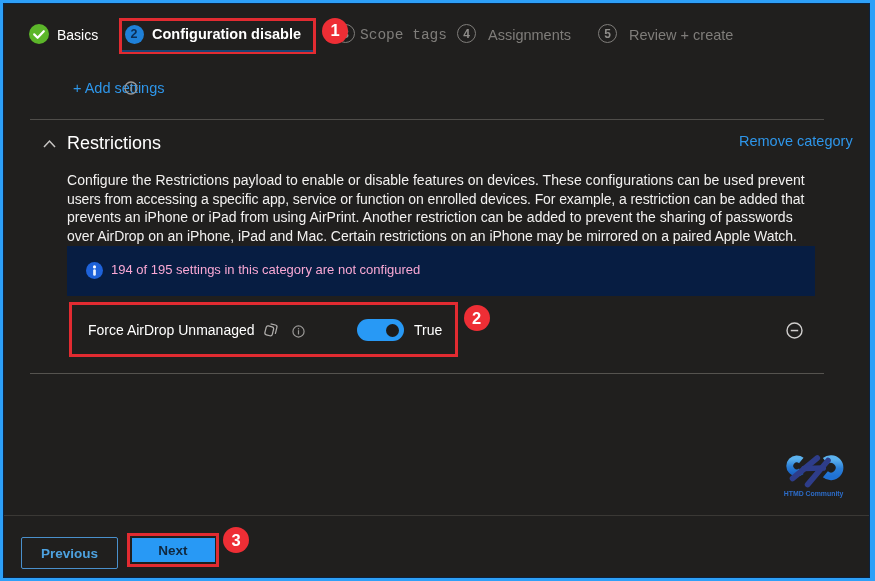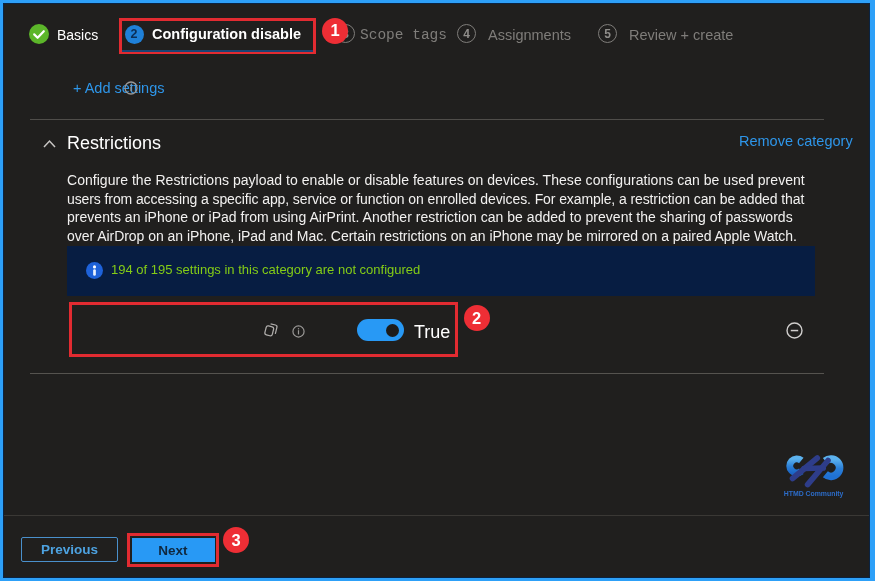--- a/index.html
+++ b/index.html
@@ -70,42 +70,43 @@
 </div>
 
 <div class="abs" style="left:63.5px; top:243px; width:748px; height:50px; background:#071d42;"></div>
 <div class="abs" style="left:83px; top:259px;">
   <svg width="17" height="17" viewBox="0 0 17 17">
     <circle cx="8.5" cy="8.5" r="8.5" fill="#1e62d9"></circle>
     <circle cx="8.5" cy="4.9" r="1.55" fill="#fff"></circle>
     <rect x="7.15" y="7.3" width="2.7" height="6.4" rx="1.3" fill="#eaf2ff"></rect>
   </svg>
 </div>
-<div class="abs" style="left:108px; top:259px; font-size:13px; color:#84cc16;">194 of 195 settings in this category are not configured</div>
+<div class="abs" style="left:108px; top:259px; font-size:13px; color:#f9a8d4;">194 of 195 settings in this category are not configured</div>
 
 <div class="abs" style="left:66px; top:299px; width:389px; height:55px; border:3px solid #e22b31;"></div>
+<div class="abs" style="left:85px; top:318.5px; font-size:14px; color:#ffffff;">Force AirDrop Unmanaged</div>
 <div class="abs" style="left:261px; top:319.5px;">
   <svg width="15" height="15" viewBox="0 0 15 15">
     <g transform="rotate(14 7.5 7.5)">
     <rect x="1.6" y="3.8" width="7.6" height="9.2" rx="2" stroke="#b0aeac" stroke-width="1.25" fill="none"></rect>
     <path d="M5 1.2 h5 a2 2 0 0 1 2 2 v6.6" stroke="#b0aeac" stroke-width="1.25" fill="none"></path>
     </g>
   </svg>
 </div>
 <div class="abs" style="left:289px; top:321px;">
   <svg width="13" height="13" viewBox="0 0 14 14">
         <circle cx="7" cy="7" r="6" stroke="#9a9896" stroke-width="1.3" fill="none"></circle>
         <rect x="6.35" y="5.6" width="1.3" height="4.6" fill="#9a9896"></rect>
         <rect x="6.35" y="3.4" width="1.3" height="1.3" fill="#9a9896"></rect>
       </svg>
 </div>
 <div class="abs" style="left:354.4px; top:316px; width:47px; height:22px; border-radius:11px; background:#2899f5;">
   <div class="abs" style="right:5px; top:4.5px; width:13px; height:13px; border-radius:50%; background:#1d1c1b;"></div>
 </div>
-<div class="abs" style="left:411px; top:319px; font-size:18px; color:#ffffff;">True</div>
+<div class="abs" style="left:411px; top:319px; font-size:14px; color:#ffffff;">True</div>
 <div class="abs redcirc" style="left:460.5px; top:302px;">2</div>
 <div class="abs" style="left:783px; top:319px;">
   <svg width="17" height="17" viewBox="0 0 17 17">
         <circle cx="8.5" cy="8.5" r="7.5" stroke="#d0cecd" stroke-width="1.4" fill="none"></circle>
         <rect x="4.8" y="7.8" width="7.4" height="1.5" fill="#d0cecd"></rect>
       </svg>
 </div>
 
 <div class="abs" style="left:27px; top:370px; width:794px; height:1px; background:#55534f;"></div>
 
@@ -128,18 +129,18 @@
     <g stroke="#2e3d8a" stroke-width="5.6" stroke-linecap="round">
       <line x1="14.5" y1="30.5" x2="39.3" y2="10"></line>
       <line x1="29.6" y1="36.6" x2="50" y2="12.5"></line>
       <line x1="26" y1="20.5" x2="45.3" y2="20"></line>
     </g>
     <text x="35.6" y="48" text-anchor="middle" font-size="6.9" font-weight="bold" fill="#2c6cc8" font-family="Liberation Sans, sans-serif">HTMD Community</text>
   </svg>
 </div>
 
 <div class="abs" style="left:1px; top:511.5px; width:865px; height:1px; background:#3a3835;"></div>
-<div class="abs" style="left:18px; top:534px; width:97px; height:25px; border:1px solid #4a90cc; border-radius:2px; color:#4da2e0; font-size:13.5px; font-weight:bold; display:flex; align-items:center; justify-content:center;">Previous</div>
+<div class="abs" style="left:18px; top:534px; width:97px; height:32px; border:1px solid #4a90cc; border-radius:2px; color:#4da2e0; font-size:13.5px; font-weight:bold; display:flex; align-items:center; justify-content:center;">Previous</div>
 <div class="abs" style="left:124px; top:529.5px; width:92px; height:34.5px; border:3px solid #e22b31;"></div>
 <div class="abs" style="left:128.5px; top:535px; width:83px; height:24px; background:#2899f5; color:#10283f; font-size:13.5px; font-weight:bold; display:flex; align-items:center; justify-content:center;">Next</div>
 <div class="abs redcirc" style="left:220px; top:524px;">3</div>
 
 </div>
 
 </body></html>

